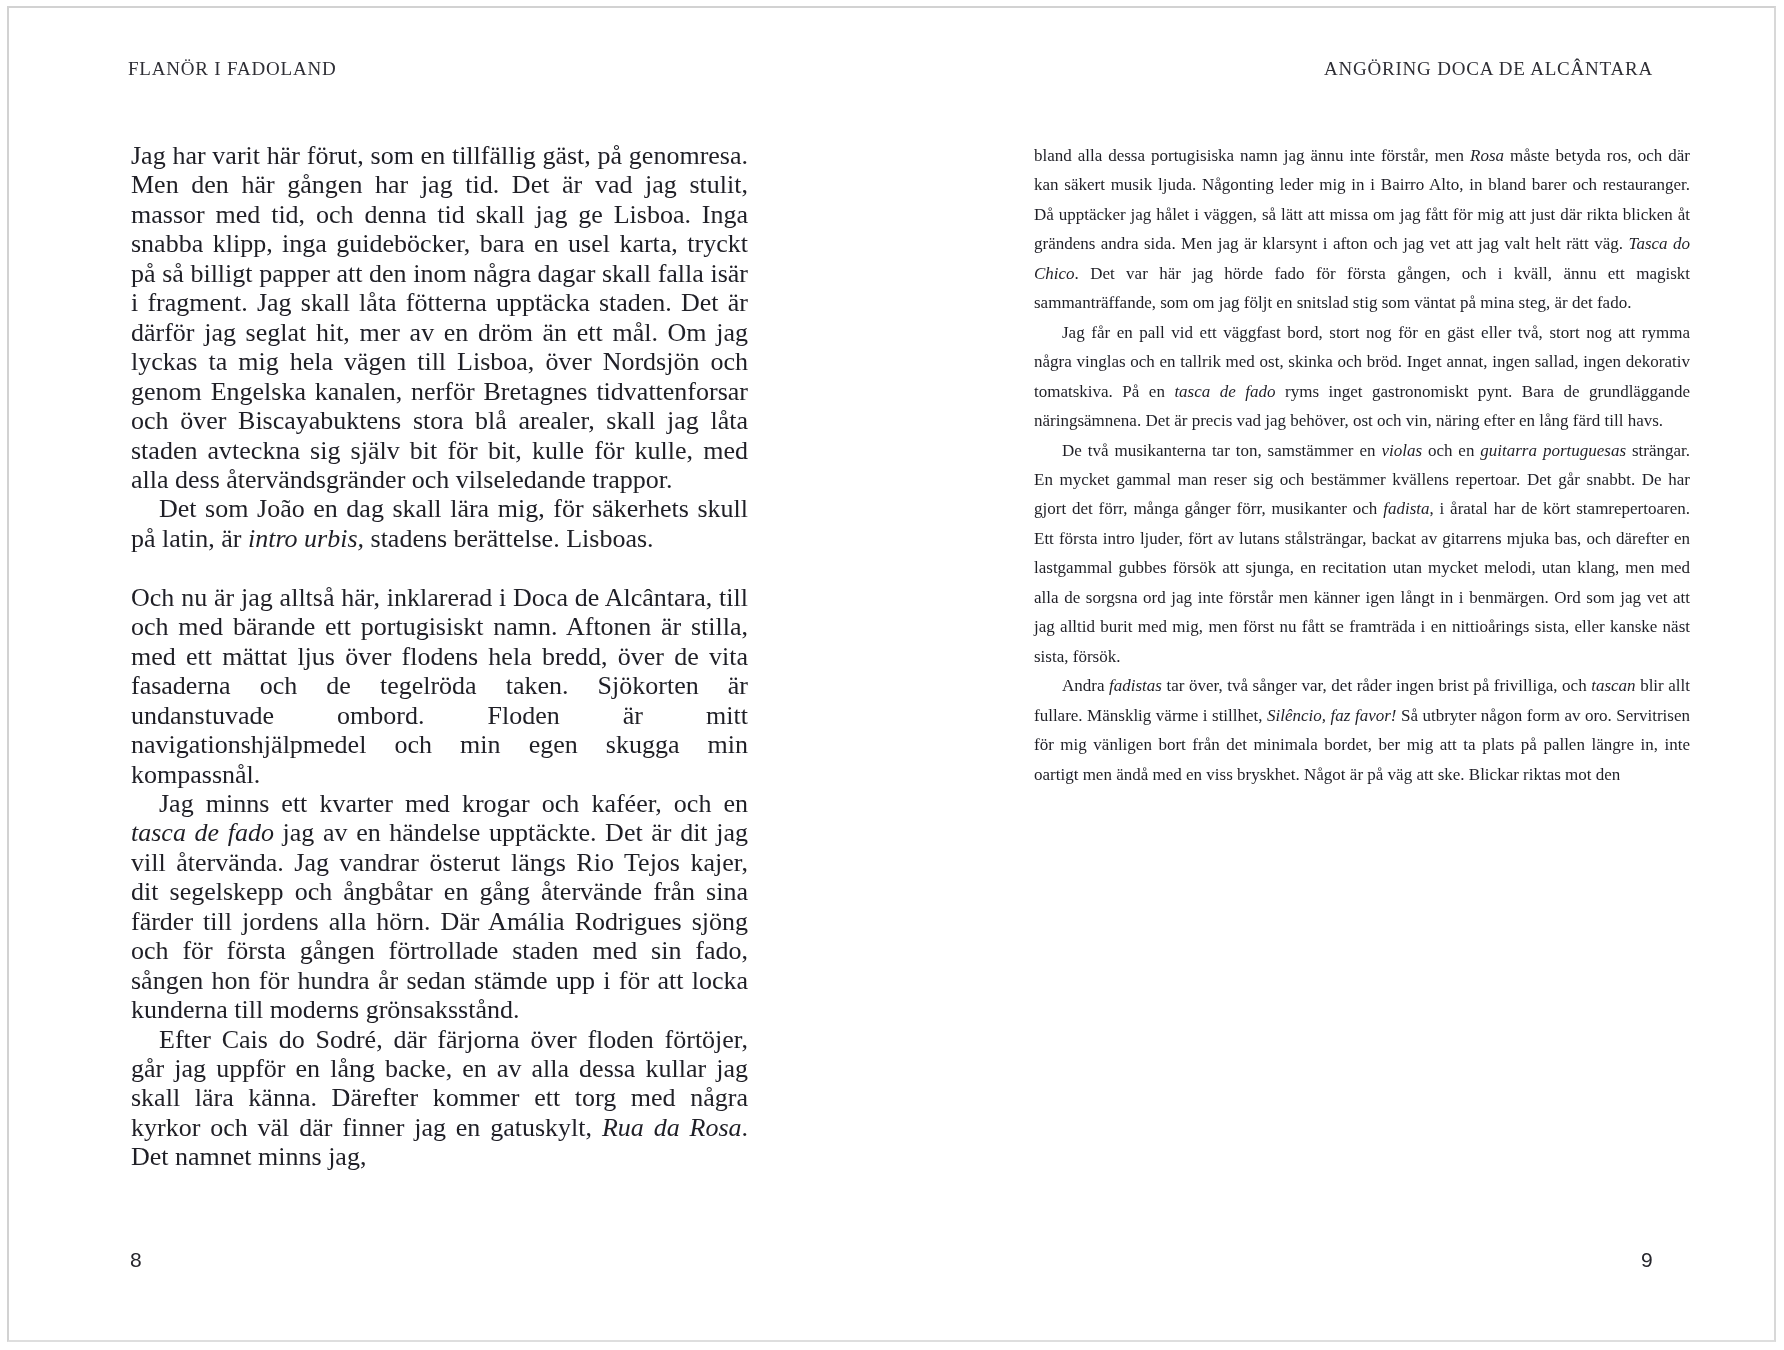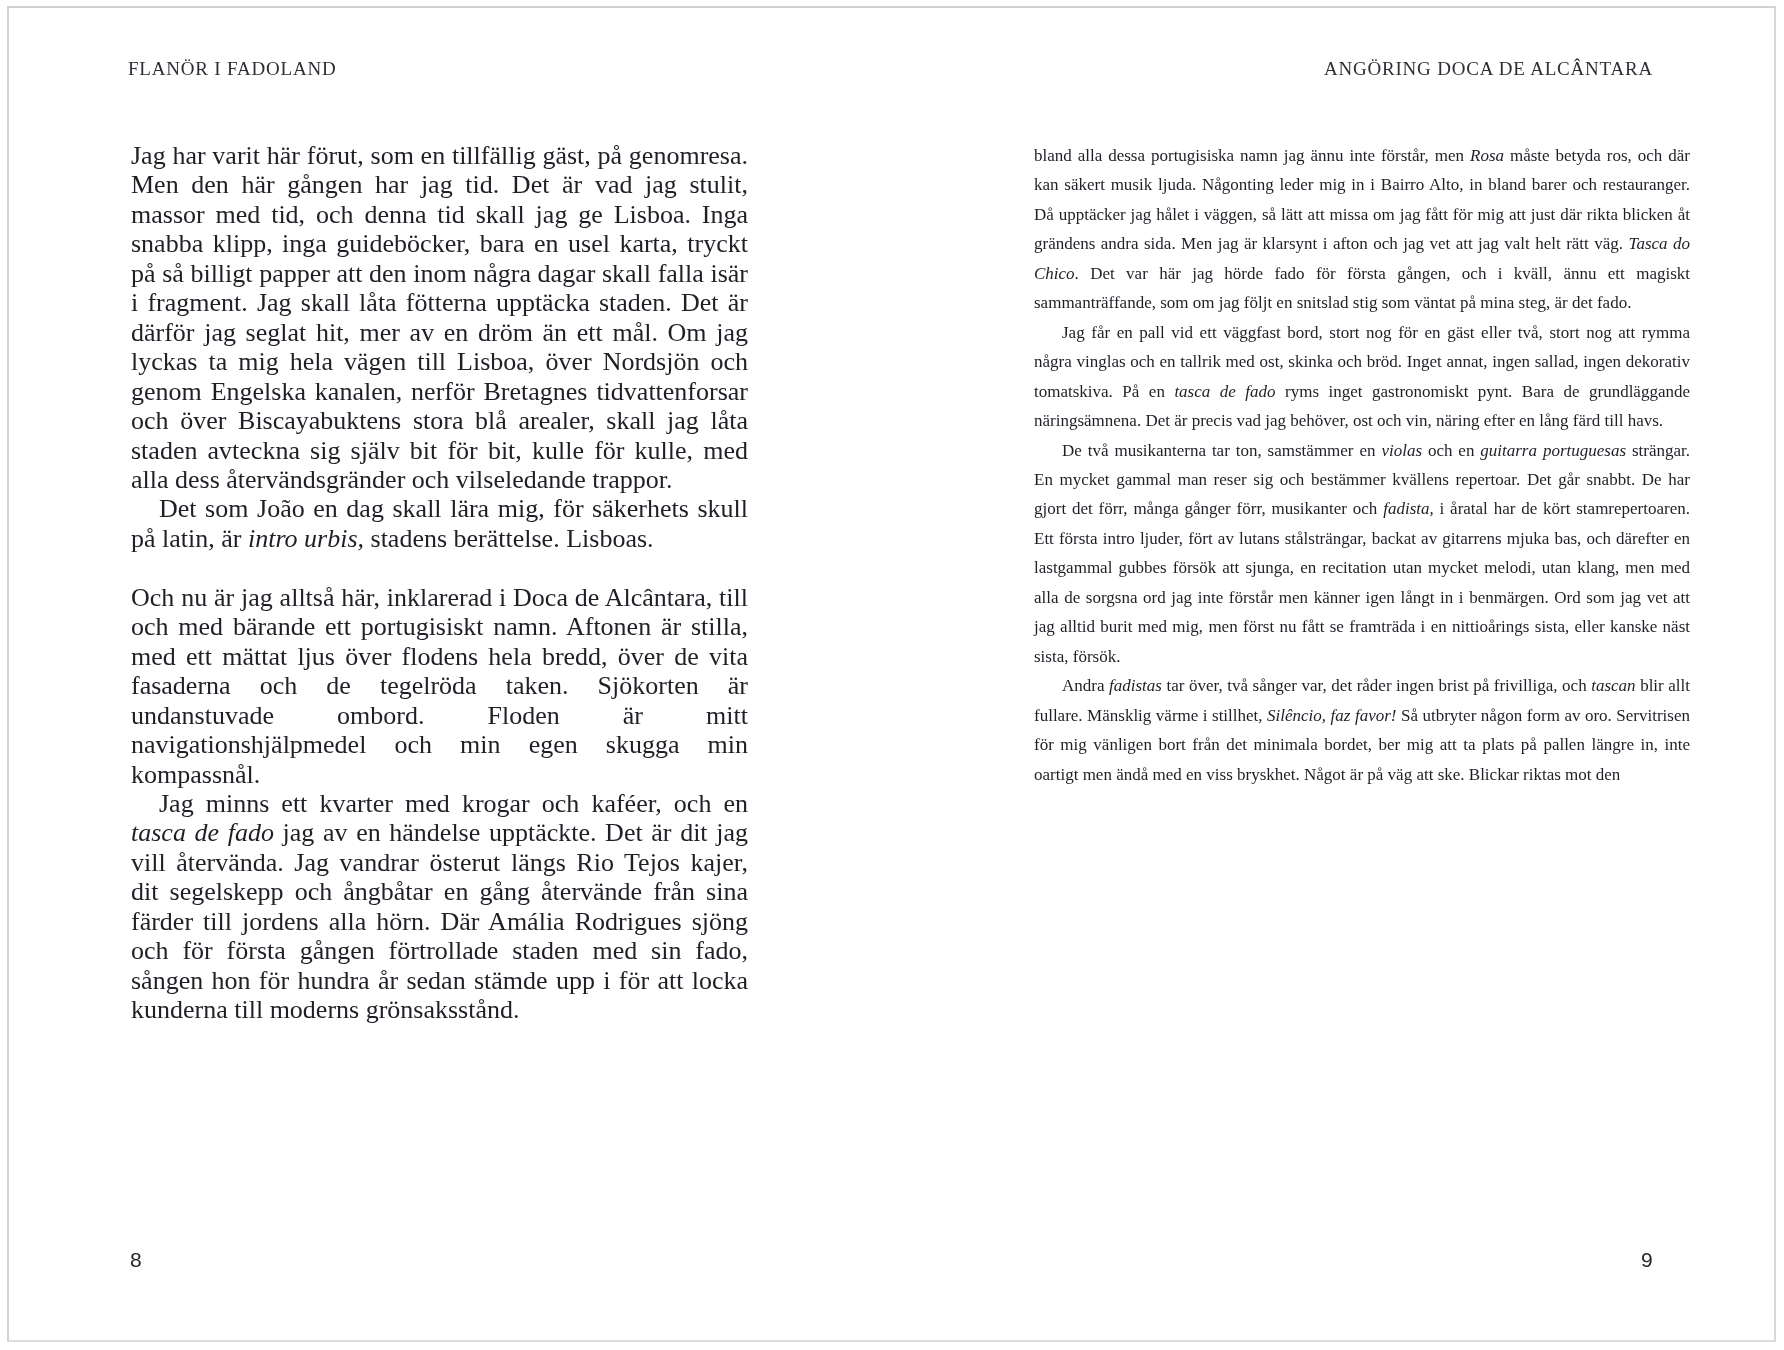--- a/index.html
+++ b/index.html
@@ -80,20 +80,21 @@
 
 <div class="running-header header-left">FLANÖR I FADOLAND</div>
 
 <div class="running-header header-right">ANGÖRING DOCA DE ALCÂNTARA</div>
 
 <div class="text-col col-left">
     <p lang="sv">Jag har varit här förut, som en tillfällig gäst, på genomresa. Men den här gången har jag tid. Det är vad jag stulit, massor med tid, och denna tid skall jag ge Lisboa. Inga snabba klipp, inga guideböcker, bara en usel karta, tryckt på så billigt papper att den inom några dagar skall falla isär i fragment. Jag skall låta fötterna upptäcka staden. Det är därför jag seglat hit, mer av en dröm än ett mål. Om jag lyckas ta mig hela vägen till Lisboa, över Nordsjön och genom Engelska kanalen, nerför Bretagnes tidvattenforsar och över Biscayabuktens stora blå arealer, skall jag låta staden avteckna sig själv bit för bit, kulle för kulle, med alla dess återvändsgränder och vilseledande trappor.</p>
     <p lang="sv" class="indent">Det som João en dag skall lära mig, för säkerhets skull på latin, är <i>intro urbis,</i> stadens berättelse. Lisboas.</p>
     <p lang="sv" class="gap">Och nu är jag alltså här, inklarerad i Doca de Alcântara, till och med bärande ett portugisiskt namn. Aftonen är stilla, med ett mättat ljus över flodens hela bredd, över de vita fasaderna och de tegelröda taken. Sjökorten är undanstuvade ombord. Floden är mitt navigationshjälpmedel och min egen skugga min kompassnål.</p>
     <p lang="sv" class="indent">Jag minns ett kvarter med krogar och kaféer, och en <i>tasca de fado</i> jag av en händelse upptäckte. Det är dit jag vill återvända. Jag vandrar österut längs Rio Tejos kajer, dit segelskepp och ångbåtar en gång återvände från sina färder till jordens alla hörn. Där Amália Rodrigues sjöng och för första gången förtrollade staden med sin fado, sången hon för hundra år sedan stämde upp i för att locka kunderna till moderns grönsaksstånd.</p>
+    <p lang="sv" class="indent">Efter Cais do Sodré, där färjorna över floden förtöjer, går jag uppför en lång backe, en av alla dessa kullar jag skall lära känna. Därefter kommer ett torg med några kyrkor och väl där finner jag en gatuskylt, <i>Rua da Rosa</i>. Det namnet minns jag,</p>
   </div>
 
 <div class="text-col col-right">
     <p lang="sv">bland alla dessa portugisiska namn jag ännu inte förstår, men <i>Rosa</i> måste betyda ros, och där kan säkert musik ljuda. Någonting leder mig in i Bairro Alto, in bland barer och restauranger. Då upptäcker jag hålet i väggen, så lätt att missa om jag fått för mig att just där rikta blicken åt grändens andra sida. Men jag är klarsynt i afton och jag vet att jag valt helt rätt väg. <i>Tasca do Chico</i>. Det var här jag hörde fado för första gången, och i kväll, ännu ett magiskt sammanträffande, som om jag följt en snitslad stig som väntat på mina steg, är det fado.</p>
     <p lang="sv" class="indent">Jag får en pall vid ett väggfast bord, stort nog för en gäst eller två, stort nog att rymma några vinglas och en tallrik med ost, skinka och bröd. Inget annat, ingen sallad, ingen dekorativ tomatskiva. På en <i>tasca de fado</i> ryms inget gastronomiskt pynt. Bara de grundläggande näringsämnena. Det är precis vad jag behöver, ost och vin, näring efter en lång färd till havs.</p>
     <p lang="sv" class="indent">De två musikanterna tar ton, samstämmer en <i>violas</i> och en <i>guitarra portuguesas</i> strängar. En mycket gammal man reser sig och bestämmer kvällens repertoar. Det går snabbt. De har gjort det förr, många gånger förr, musikanter och <i>fadista</i>, i åratal har de kört stamrepertoaren. Ett första intro ljuder, fört av lutans stålsträngar, backat av gitarrens mjuka bas, och därefter en lastgammal gubbes försök att sjunga, en recitation utan mycket melodi, utan klang, men med alla de sorgsna ord jag inte förstår men känner igen långt in i benmärgen. Ord som jag vet att jag alltid burit med mig, men först nu fått se framträda i en nittioårings sista, eller kanske näst sista, försök.</p>
     <p lang="sv" class="indent">Andra <i>fadistas</i> tar över, två sånger var, det råder ingen brist på frivilliga, och <i>tascan</i> blir allt fullare. Mänsklig värme i stillhet, <i>Silêncio, faz favor!</i> Så utbryter någon form av oro. Servitrisen för mig vänligen bort från det minimala bordet, ber mig att ta plats på pallen längre in, inte oartigt men ändå med en viss bryskhet. Något är på väg att ske. Blickar riktas mot den</p>
   </div>
 
 <div class="pagenum pn-left">8</div>

